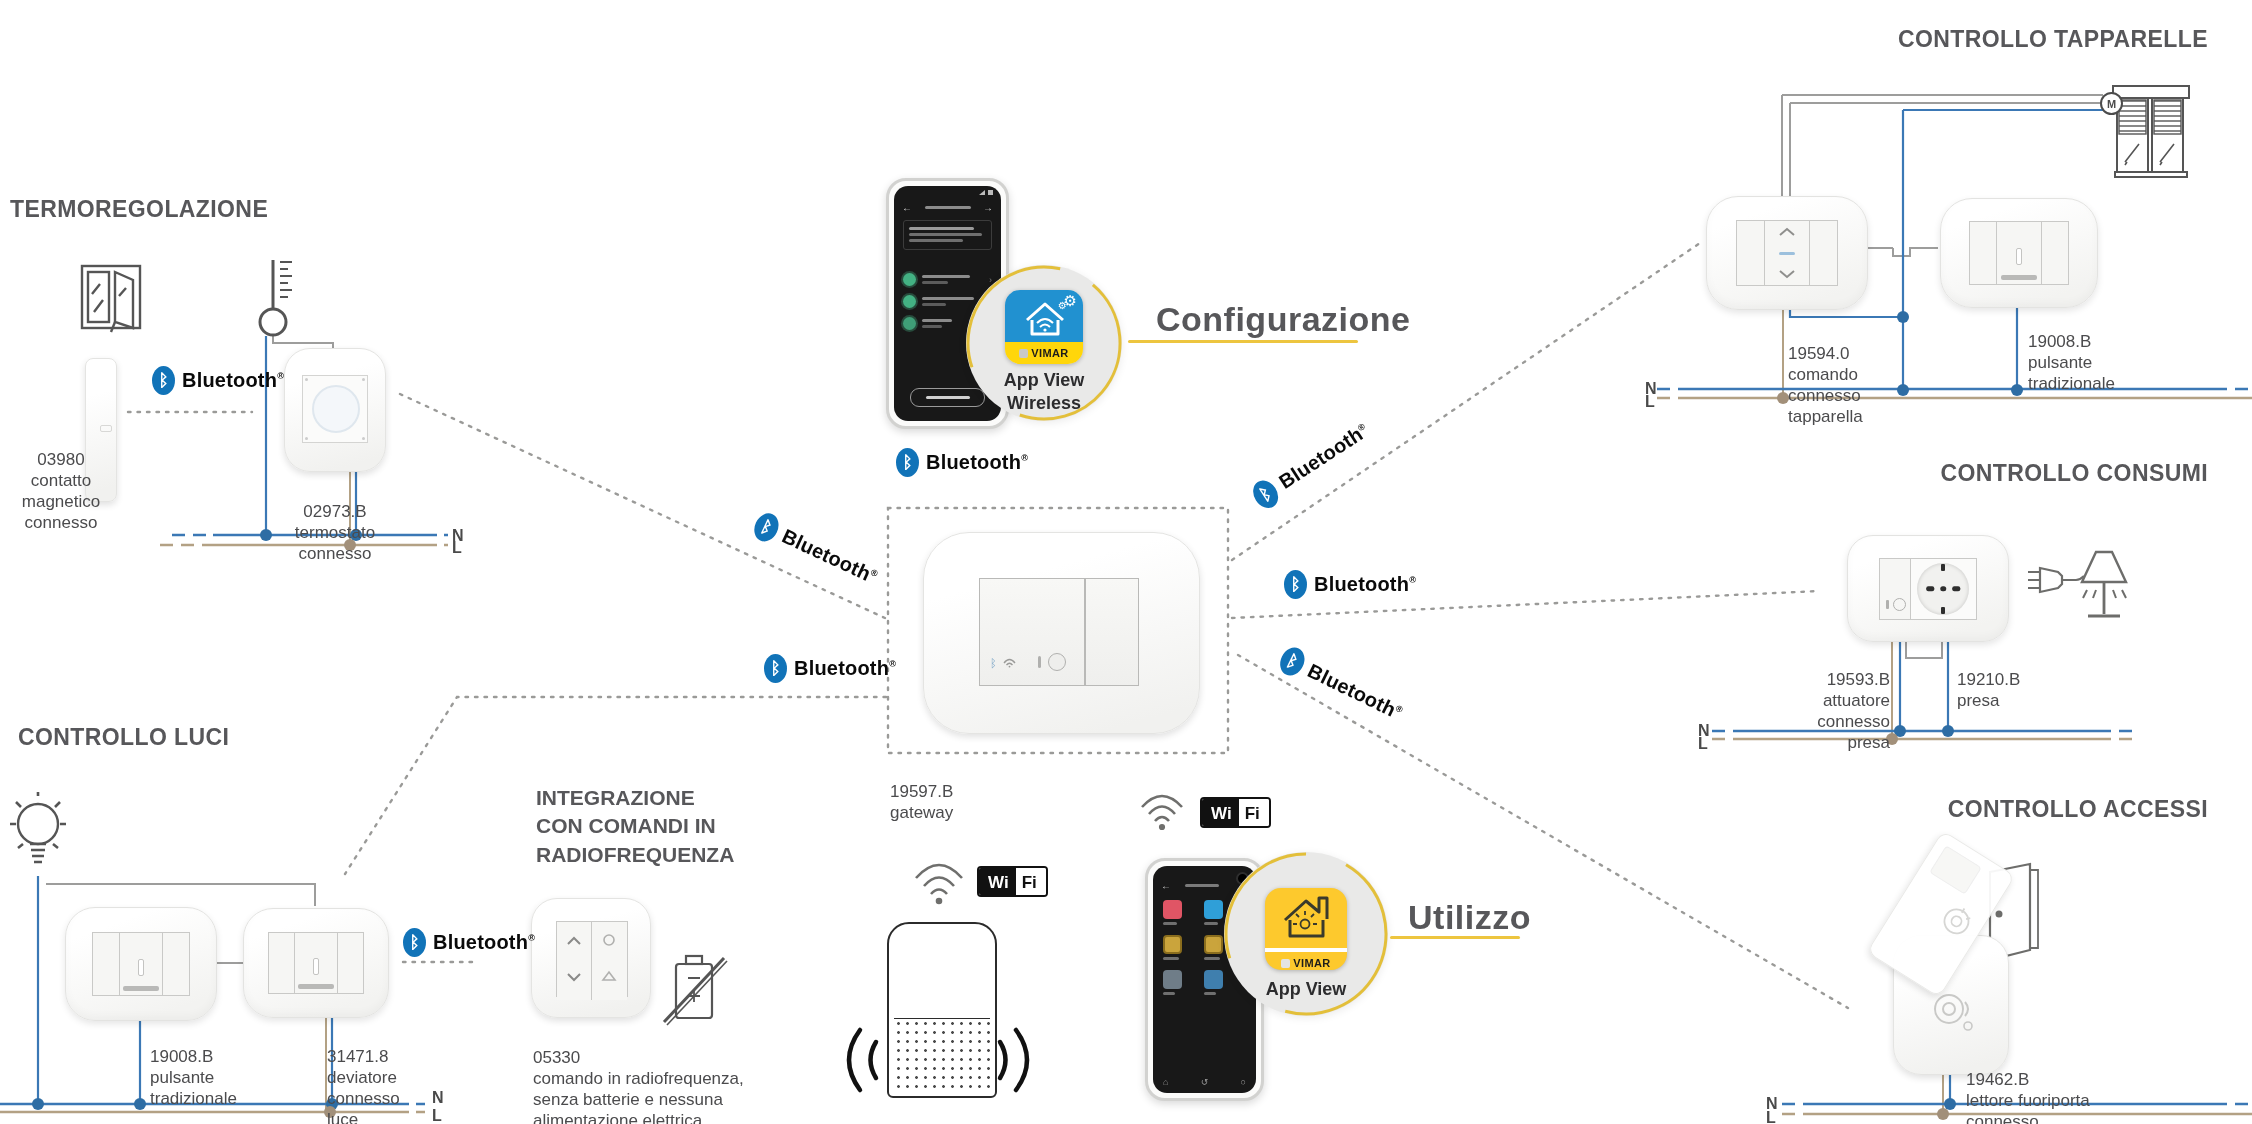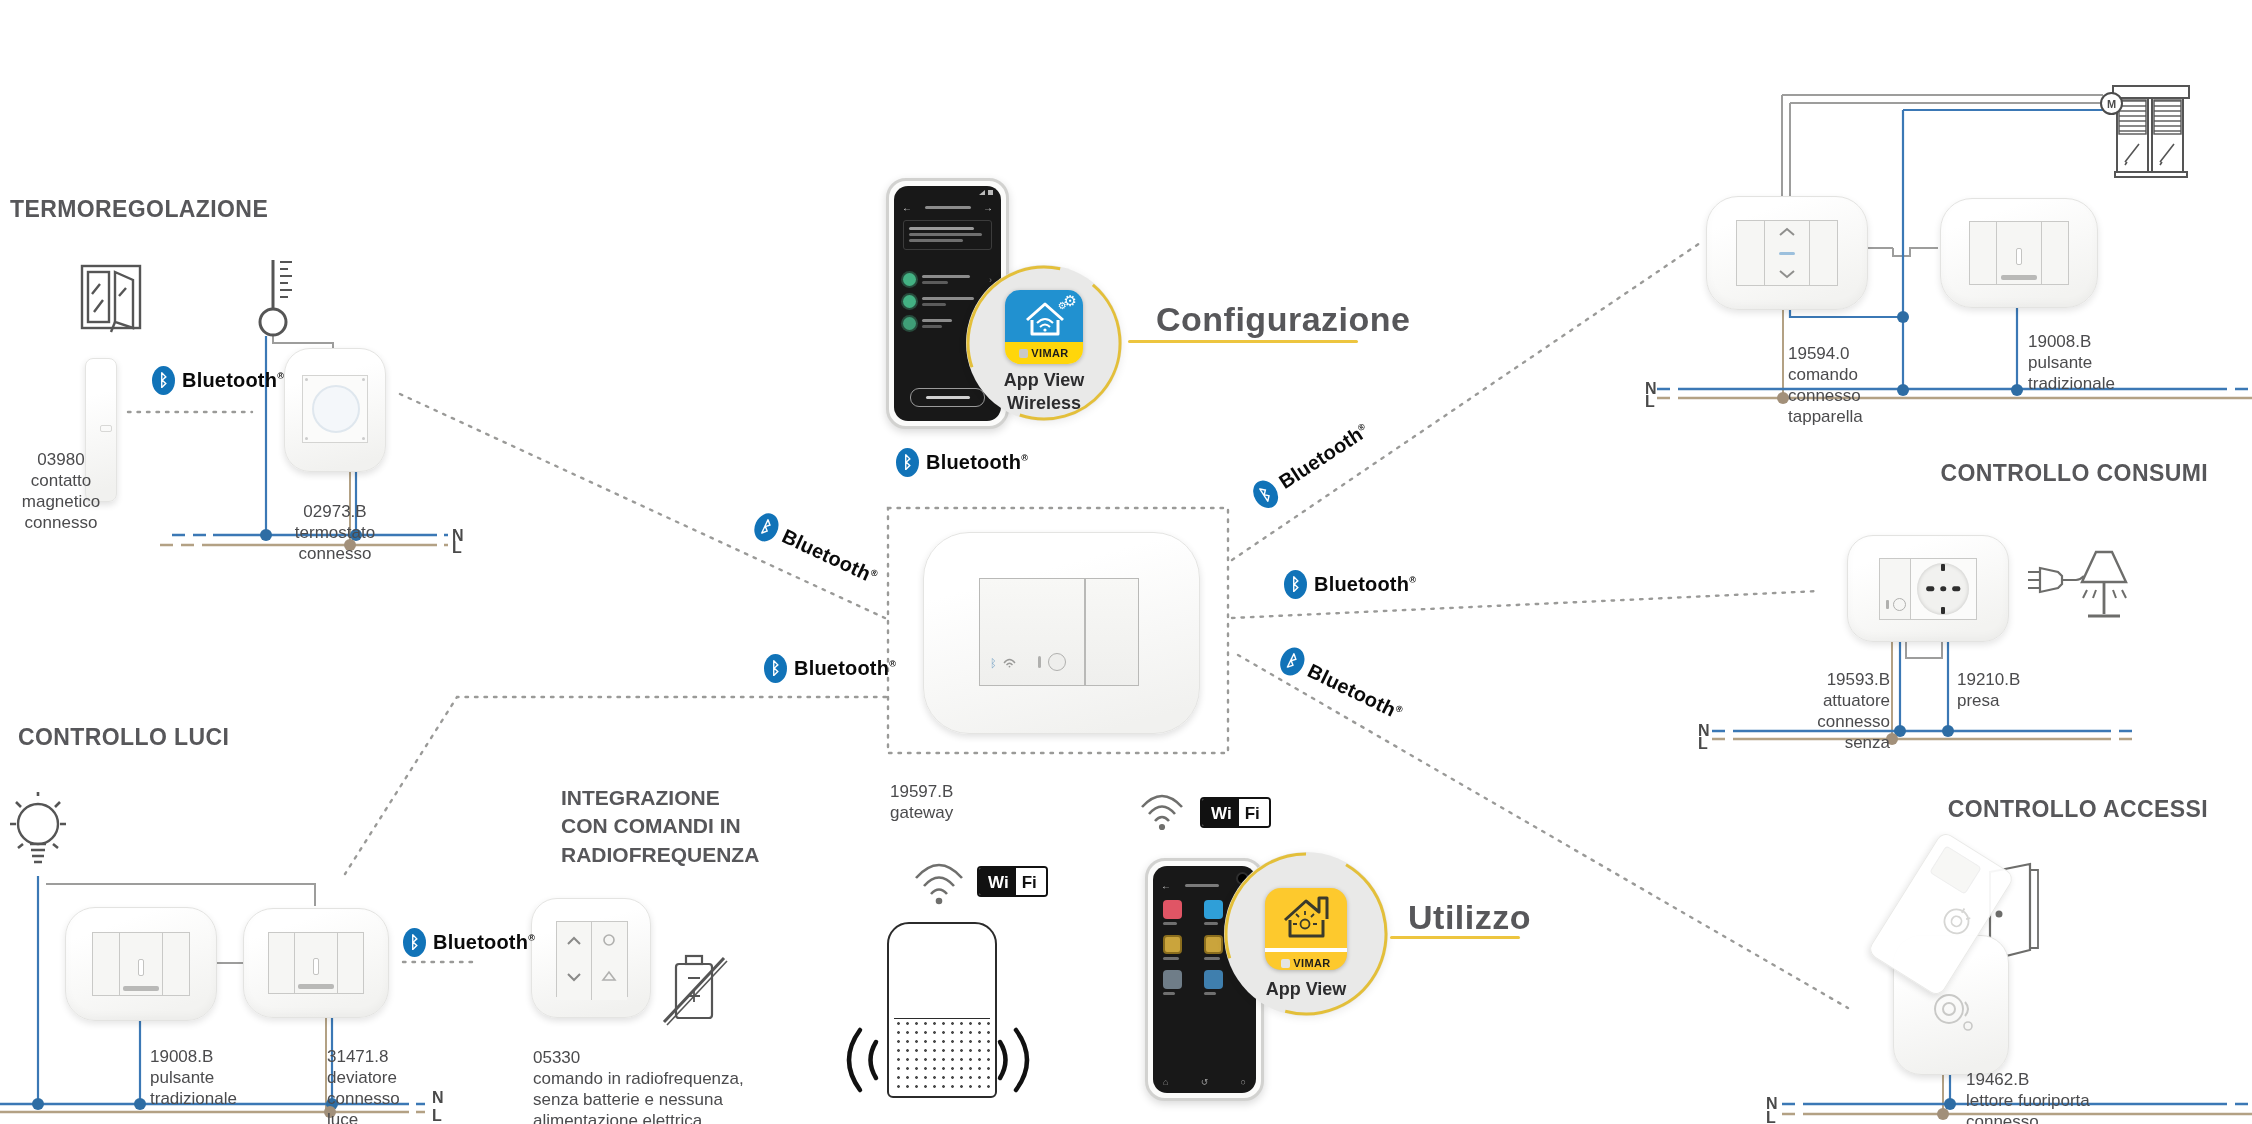--- a/index.html
+++ b/index.html
@@ -241,23 +241,24 @@
     <g stroke="#111" stroke-width="4.5" fill="none" stroke-linecap="round">
       <path d="M860,1030 q-22,30 0,60"></path>
         <path d="M876,1042 q-11,18 0,36"></path>
       <path d="M1016,1030 q22,30 0,60"></path>
         <path d="M1000,1042 q11,18 0,36"></path>
     </g>
   </svg>
 
   <div class="abs h1" style="left:10px;top:196px;">TERMOREGOLAZIONE</div>
   <div class="abs h1" style="left:18px;top:724px;">CONTROLLO LUCI</div>
-  <div class="abs h2 pre" style="left:561px;top:784px;">INTEGRAZIONE
+  <div class="abs h2 pre" style="left:536px;top:784px;">INTEGRAZIONE
 CON COMANDI IN
 RADIOFREQUENZA</div>
+  <div class="abs h1 r" style="left:1808px;top:26px;width:400px;">CONTROLLO TAPPARELLE</div>
   <div class="abs h1 r" style="left:1808px;top:796px;width:400px;">CONTROLLO ACCESSI</div>
   <div class="abs h1 r" style="left:1808px;top:460px;width:400px;">CONTROLLO CONSUMI</div>
 
   <div class="devbox" style="left:85px;top:358px;width:30px;height:142px;border-radius:8px;">
     <div class="abs" style="right:4px;top:66px;width:10px;height:5px;border:1px solid #d8d8d6;border-radius:2px;"></div>
   </div>
   <div class="abs lbl pre" style="left:18px;top:428px;width:86px;text-align:center;">
     <span class="code">03980</span><span>contatto
 magnetico
 connesso</span>
@@ -553,21 +554,21 @@
           <div style="width:8px;height:4.5px;background:#2e2e2e;border-radius:2px;"></div>
         </div>
         <div class="abs" style="left:50%;top:5px;transform:translateX(-50%);width:4px;height:7px;background:#2e2e2e;border-radius:1px;"></div>
         <div class="abs" style="left:50%;bottom:5px;transform:translateX(-50%);width:4px;height:7px;background:#2e2e2e;border-radius:1px;"></div>
       </div>
     </div>
   </div>
   <div class="abs lbl pre" style="left:1772px;top:648px;width:118px;text-align:right;">
     <span class="code">19593.B</span><span>attuatore
 connesso
-senza</span>
+presa</span>
   </div>
   <div class="abs lbl pre" style="left:1957px;top:648px;">
     <span class="code">19210.B</span><span>presa</span>
   </div>
   <span class="abs nl" style="left:1698px;top:723px;">N</span>
   <span class="abs nl" style="left:1698px;top:736px;">L</span>
 
   <div class="devbox" style="left:1893px;top:935px;width:114px;height:138px;border-radius:28px;">
     <svg class="abs" style="left:30px;top:46px;" width="54" height="54" viewBox="0 0 54 54">
       <circle cx="25" cy="27" r="14" stroke="#c9c9c7" stroke-width="2" fill="none"></circle>

